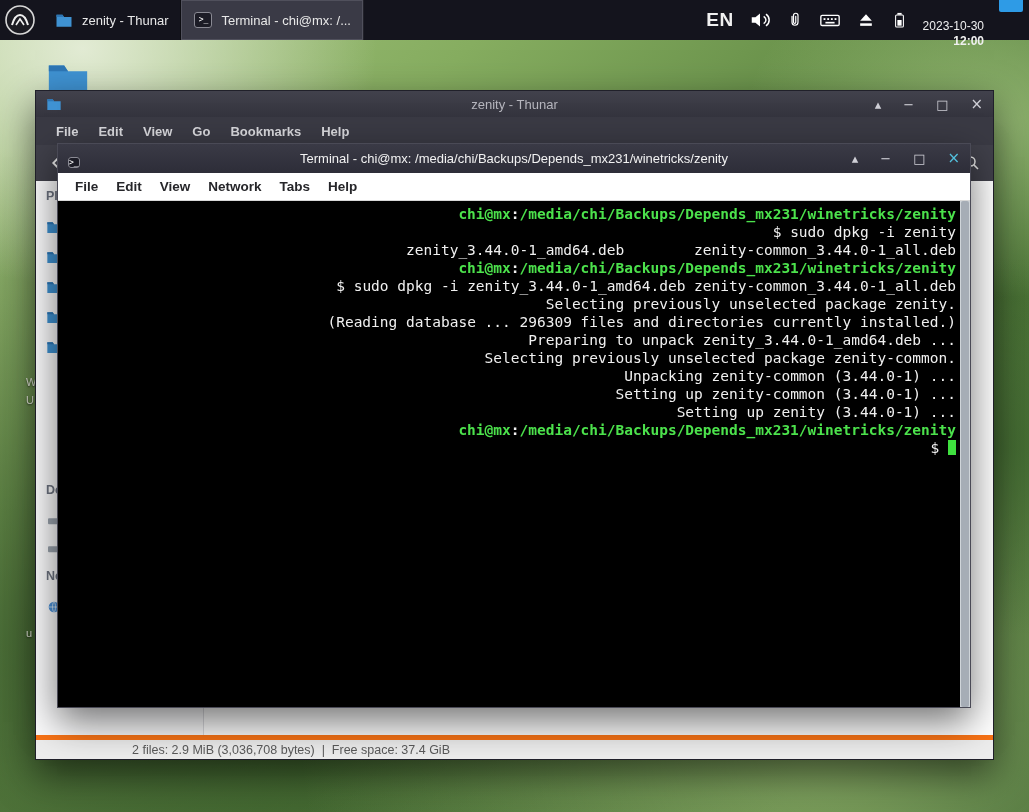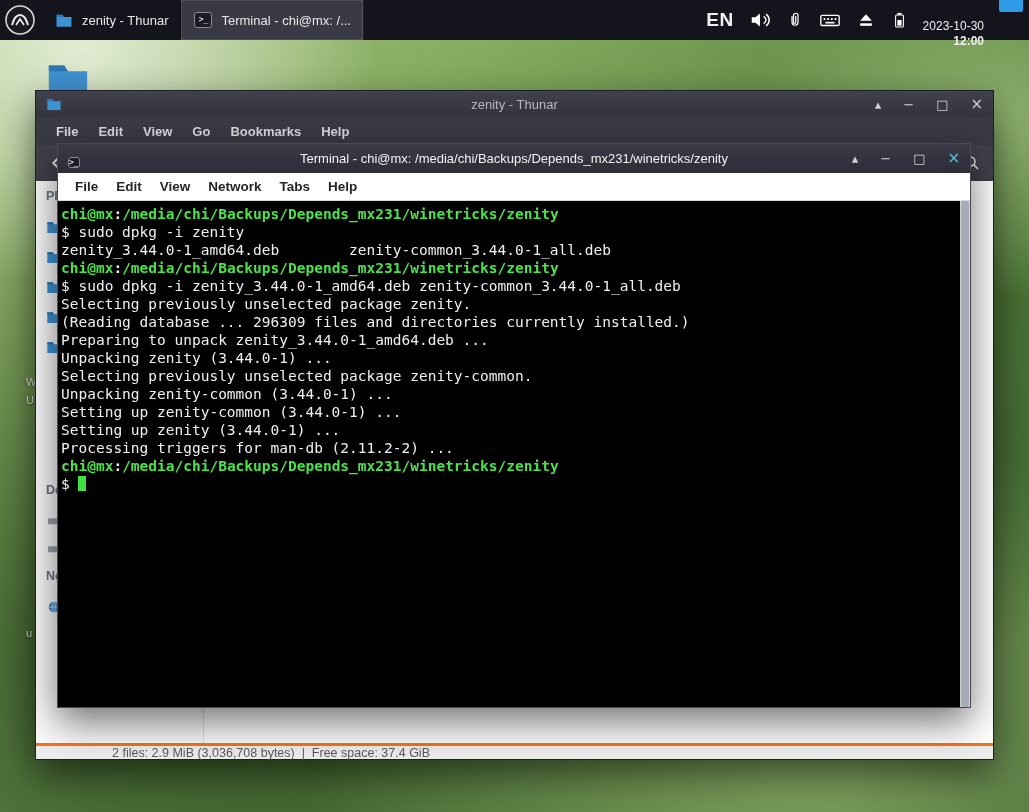--- a/index.html
+++ b/index.html
@@ -75,35 +75,35 @@
   .menu-item { font-size:13px; color:#d8d8dc; padding:4px 10px; cursor:pointer;font-weight:bold; }
   .thunar-toolbar { height:36px; background:#40404a; display:flex; align-items:center; padding:0 12px; }
   .thunar-toolbar .spacer { flex:1; }
   .tool-btn { cursor:pointer; display:flex; align-items:center; }
   .thunar-content { flex:1; display:flex; min-height:0; }
   .thunar-sidebar { width:168px; background:#fbfbfc; border-right:1px solid #dcdcе0; border-right:1px solid #dcdce0; position:relative; }
   .side-header { position:absolute; left:10px; font-size:12.5px; font-weight:bold; color:#6d7380; }
   .side-icon { position:absolute; left:10px; width:16px; height:16px; cursor:pointer; }
   .thunar-main { flex:1; background:#ffffff; }
   .thunar-statusbar {
-    height:16px; background:#ededed; border-top:3px solid #f97316;
-    display:flex; align-items:center; padding-left:76px;
+    height:24px; background:#ededed; border-top:5px solid #f97316;
+    display:flex; align-items:center; padding-left:96px;
     font-size:12.5px; color:#5a5a5a; white-space:pre;
   }
 
   
   .terminal { left:57px; top:143px; width:914px; height:565px; z-index:20; background:#000; display:flex; flex-direction:column; border:1px solid #4a4a56; }
   .terminal .titlebar { height:29px; background:linear-gradient(#3a3a46,#2d2d38);gap:27px; }
   .terminal .title { color:#f2f2f2; }
   .terminal .wbtn.close { color:#53c1de; }
   .term-menubar { height:28px; background:#ffffff; border-bottom:1px solid #d8d8d8; display:flex; align-items:center; padding-left:8px; }
   .term-menubar .menu-item { color:#26262a; font-size:13.5px; padding:4px 9px; }
   .term-screen { flex:1; position:relative; background:#000; overflow:hidden; cursor:text; }
   .term-lines { position:absolute; left:3px; top:4px; right:14px; font-family:"DejaVu Sans Mono", monospace; font-size:14.5px; line-height:18px; }
-  .tline { white-space:pre; color:#f0f0f0; height:18px; }
+  .tline { white-space:pre; color:#f0f0f0; height:18px;text-align:right; }
   .seg-user, .seg-path { color:#4ce24c; font-weight:bold; }
   .seg-sep { color:#f0f0f0; font-weight:bold; }
   .cursor-block { display:inline-block; width:8px; height:15px; background:#3fe03f; vertical-align:-2px; }
   .term-scrollbar { position:absolute; right:0; top:0; bottom:0; width:10px; background:#cfd4d9; cursor:pointer; }
   .term-scroll-thumb { position:absolute; left:1px; right:1px; top:0; height:100%; background:#a6adb6; border-radius:2px; }
 </style>
 </head>
 <body>
 
 <div class="desktop">
@@ -223,26 +223,24 @@
   <div class="term-screen">
     <div class="term-lines">
       <div class="tline"><span class="seg-user">chi@mx</span><span class="seg-sep">:</span><span class="seg-path">/media/chi/Backups/Depends_mx231/winetricks/zenity</span></div>
       <div class="tline">$ sudo dpkg -i zenity</div>
       <div class="tline">zenity_3.44.0-1_amd64.deb        zenity-common_3.44.0-1_all.deb</div>
       <div class="tline"><span class="seg-user">chi@mx</span><span class="seg-sep">:</span><span class="seg-path">/media/chi/Backups/Depends_mx231/winetricks/zenity</span></div>
       <div class="tline">$ sudo dpkg -i zenity_3.44.0-1_amd64.deb zenity-common_3.44.0-1_all.deb</div>
       <div class="tline">Selecting previously unselected package zenity.</div>
       <div class="tline">(Reading database ... 296309 files and directories currently installed.)</div>
       <div class="tline">Preparing to unpack zenity_3.44.0-1_amd64.deb ...</div>
-      <div class="tline">Unpacking zenity (3.44.0-1) ...</div>
       <div class="tline">Selecting previously unselected package zenity-common.</div>
       <div class="tline">Unpacking zenity-common (3.44.0-1) ...</div>
       <div class="tline">Setting up zenity-common (3.44.0-1) ...</div>
       <div class="tline">Setting up zenity (3.44.0-1) ...</div>
-      <div class="tline">Processing triggers for man-db (2.11.2-2) ...</div>
       <div class="tline"><span class="seg-user">chi@mx</span><span class="seg-sep">:</span><span class="seg-path">/media/chi/Backups/Depends_mx231/winetricks/zenity</span></div>
       <div class="tline"><span>$ </span><span class="cursor-block"></span></div>
     </div>
     <div class="term-scrollbar">
       <div class="term-scroll-thumb"></div>
     </div>
   </div>
 </div>
 
 <div class="panel">

